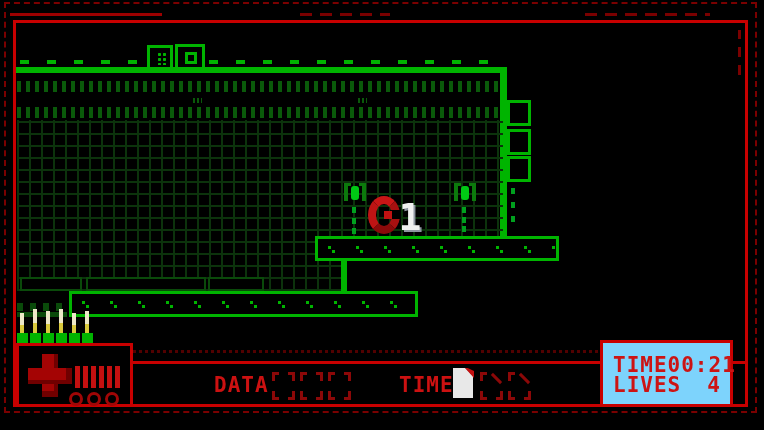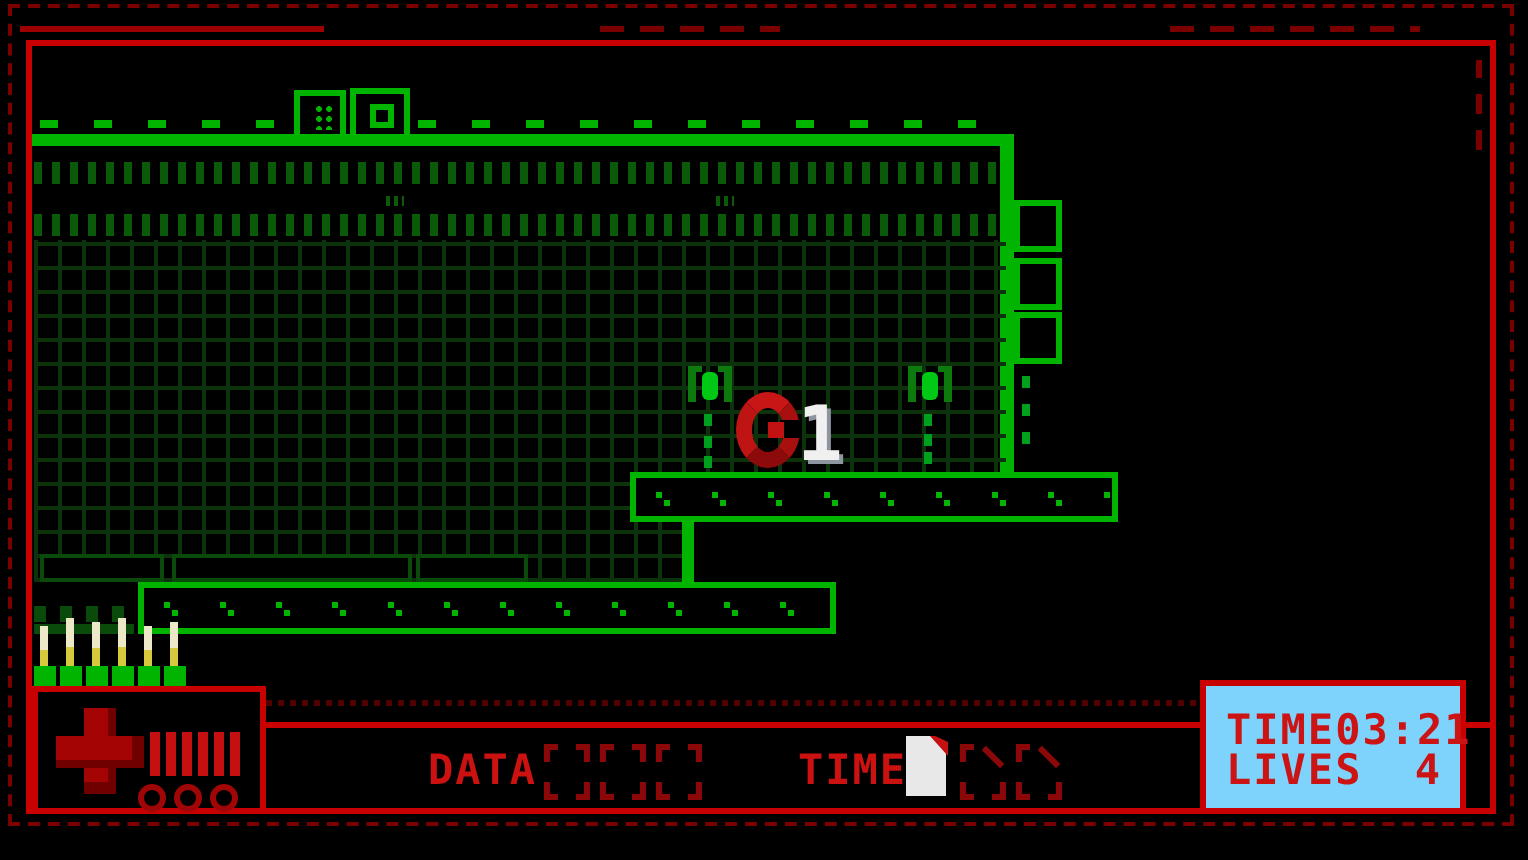--- a/index.html
+++ b/index.html
@@ -246,21 +246,21 @@
       <span class="dog-d"></span>
   </div>
   <div class="abs slot" style="left:508px;top:372px">
     <span class="dog"></span>
       <span class="dog-d"></span>
   </div>
 
   <div class="abs time-box">
     <div class="abs time-row" style="top:13px">
       <span>TIME</span>
-      <span>03:21</span>
+      <span>00:21</span>
     </div>
     <div class="abs time-row" style="top:33px">
       <span>LIVES</span>
       <span>4</span>
     </div>
   </div>
 
 </div>
 
 </body></html>

